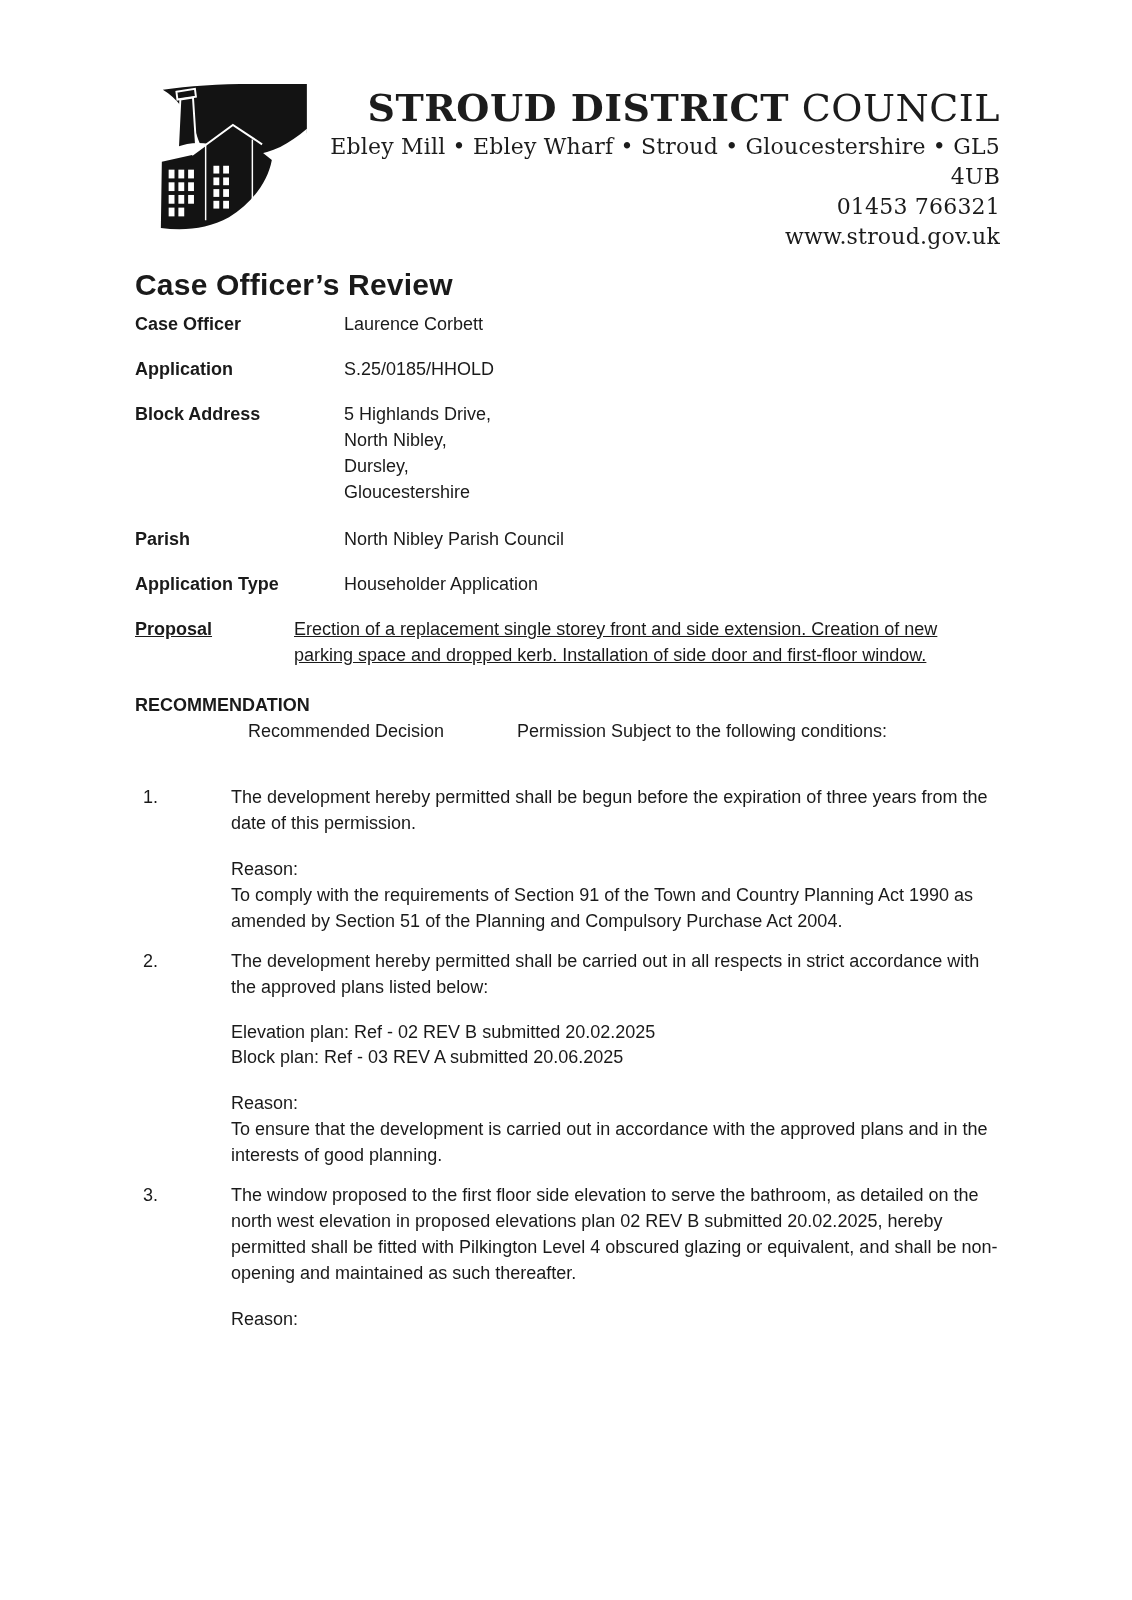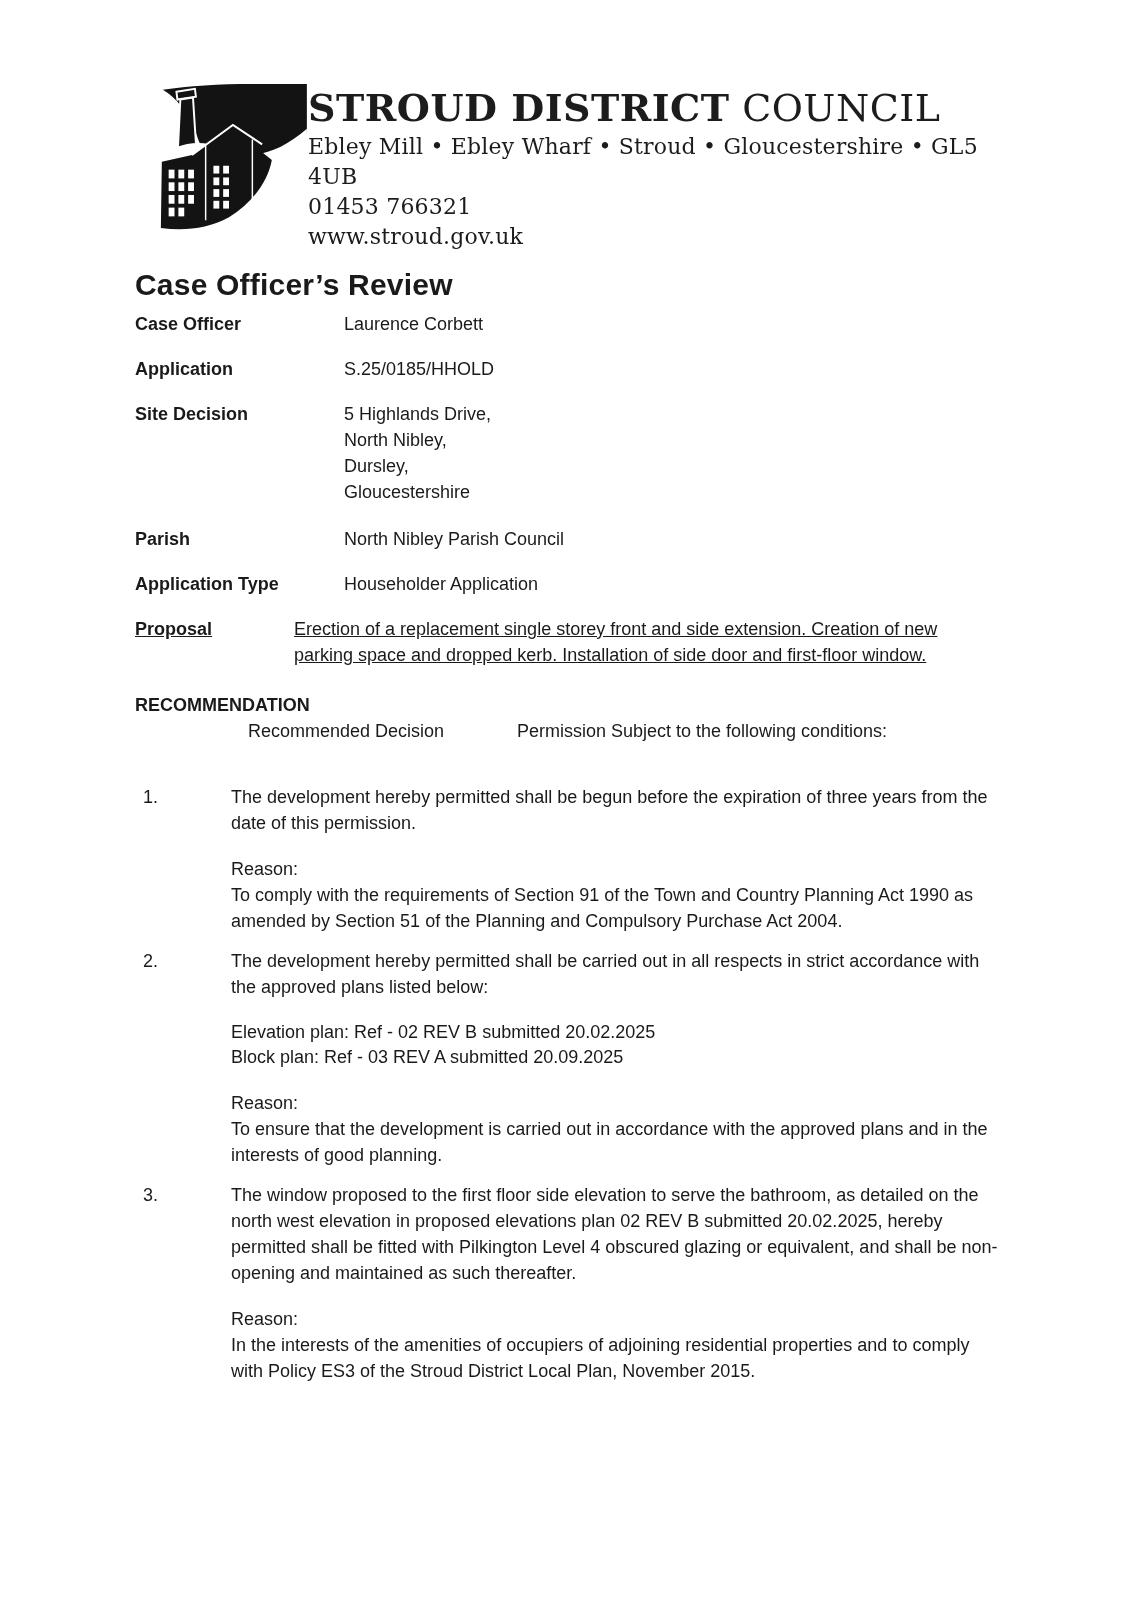--- a/index.html
+++ b/index.html
@@ -16,20 +16,21 @@
   }
   .content {
     padding: 84px 132px 0 135px;
   }
   
   .letterhead {
     display: flex;
     align-items: flex-start;
     margin-left: 15px;
     margin-bottom: 16px;
+    text-align: right;
   }
   .logo-wrap { width: 158px; height: 146px; flex: 0 0 auto; }
   .letterhead-text {
     padding-top: 0;
     font-family: "DejaVu Serif", serif;
     color: #1c1c1c;
   }
   .council-name {
     font-size: 38px;
     line-height: 48px;
@@ -131,21 +132,21 @@
 
       <div class="field-row">
         <div class="field-label">Case Officer</div>
         <div class="field-value">Laurence Corbett</div>
       </div>
       <div class="field-row">
         <div class="field-label">Application</div>
         <div class="field-value">S.25/0185/HHOLD</div>
       </div>
       <div class="field-row address">
-        <div class="field-label">Site Decision</div>
+        <div class="field-label">Block Address</div>
         <div class="field-value pre">5 Highlands Drive,
 North Nibley,
 Dursley,
 Gloucestershire</div>
       </div>
       <div class="field-row">
         <div class="field-label">Parish</div>
         <div class="field-value">North Nibley Parish Council</div>
       </div>
       <div class="field-row">
@@ -175,36 +176,35 @@
             </div>
           </div>
         </div>
 
         <div class="condition">
           <div class="cond-num">2.</div>
           <div class="cond-body">
             <div class="cond-block">The development hereby permitted shall be carried out in all respects in strict accordance with the approved plans listed below:</div>
             <div class="cond-block">
               <div class="plan-line">Elevation plan: Ref - 02 REV B submitted 20.02.2025</div>
-              <div class="plan-line">Block plan: Ref - 03 REV A submitted 20.09.2025</div>
+              <div class="plan-line">Block plan: Ref - 03 REV A submitted 20.06.2025</div>
             </div>
             <div class="cond-block">
               <div>Reason:</div>
               <div>To ensure that the development is carried out in accordance with the approved plans and in the interests of good planning.</div>
             </div>
           </div>
         </div>
 
         <div class="condition">
           <div class="cond-num">3.</div>
           <div class="cond-body">
             <div class="cond-block">The window proposed to the first floor side elevation to serve the bathroom, as detailed on the north west elevation in proposed elevations plan 02 REV B submitted 20.02.2025, hereby permitted shall be fitted with Pilkington Level 4 obscured glazing or equivalent, and shall be non-opening and maintained as such thereafter.</div>
             <div class="cond-block">
               <div>Reason:</div>
-              <div>In the interests of the amenities of occupiers of adjoining residential properties and to comply with Policy ES3 of the Stroud District Local Plan, November 2015.</div>
             </div>
           </div>
         </div>
 
       </div>
     </div>
   </div>
 </div>
 
 </body></html>

